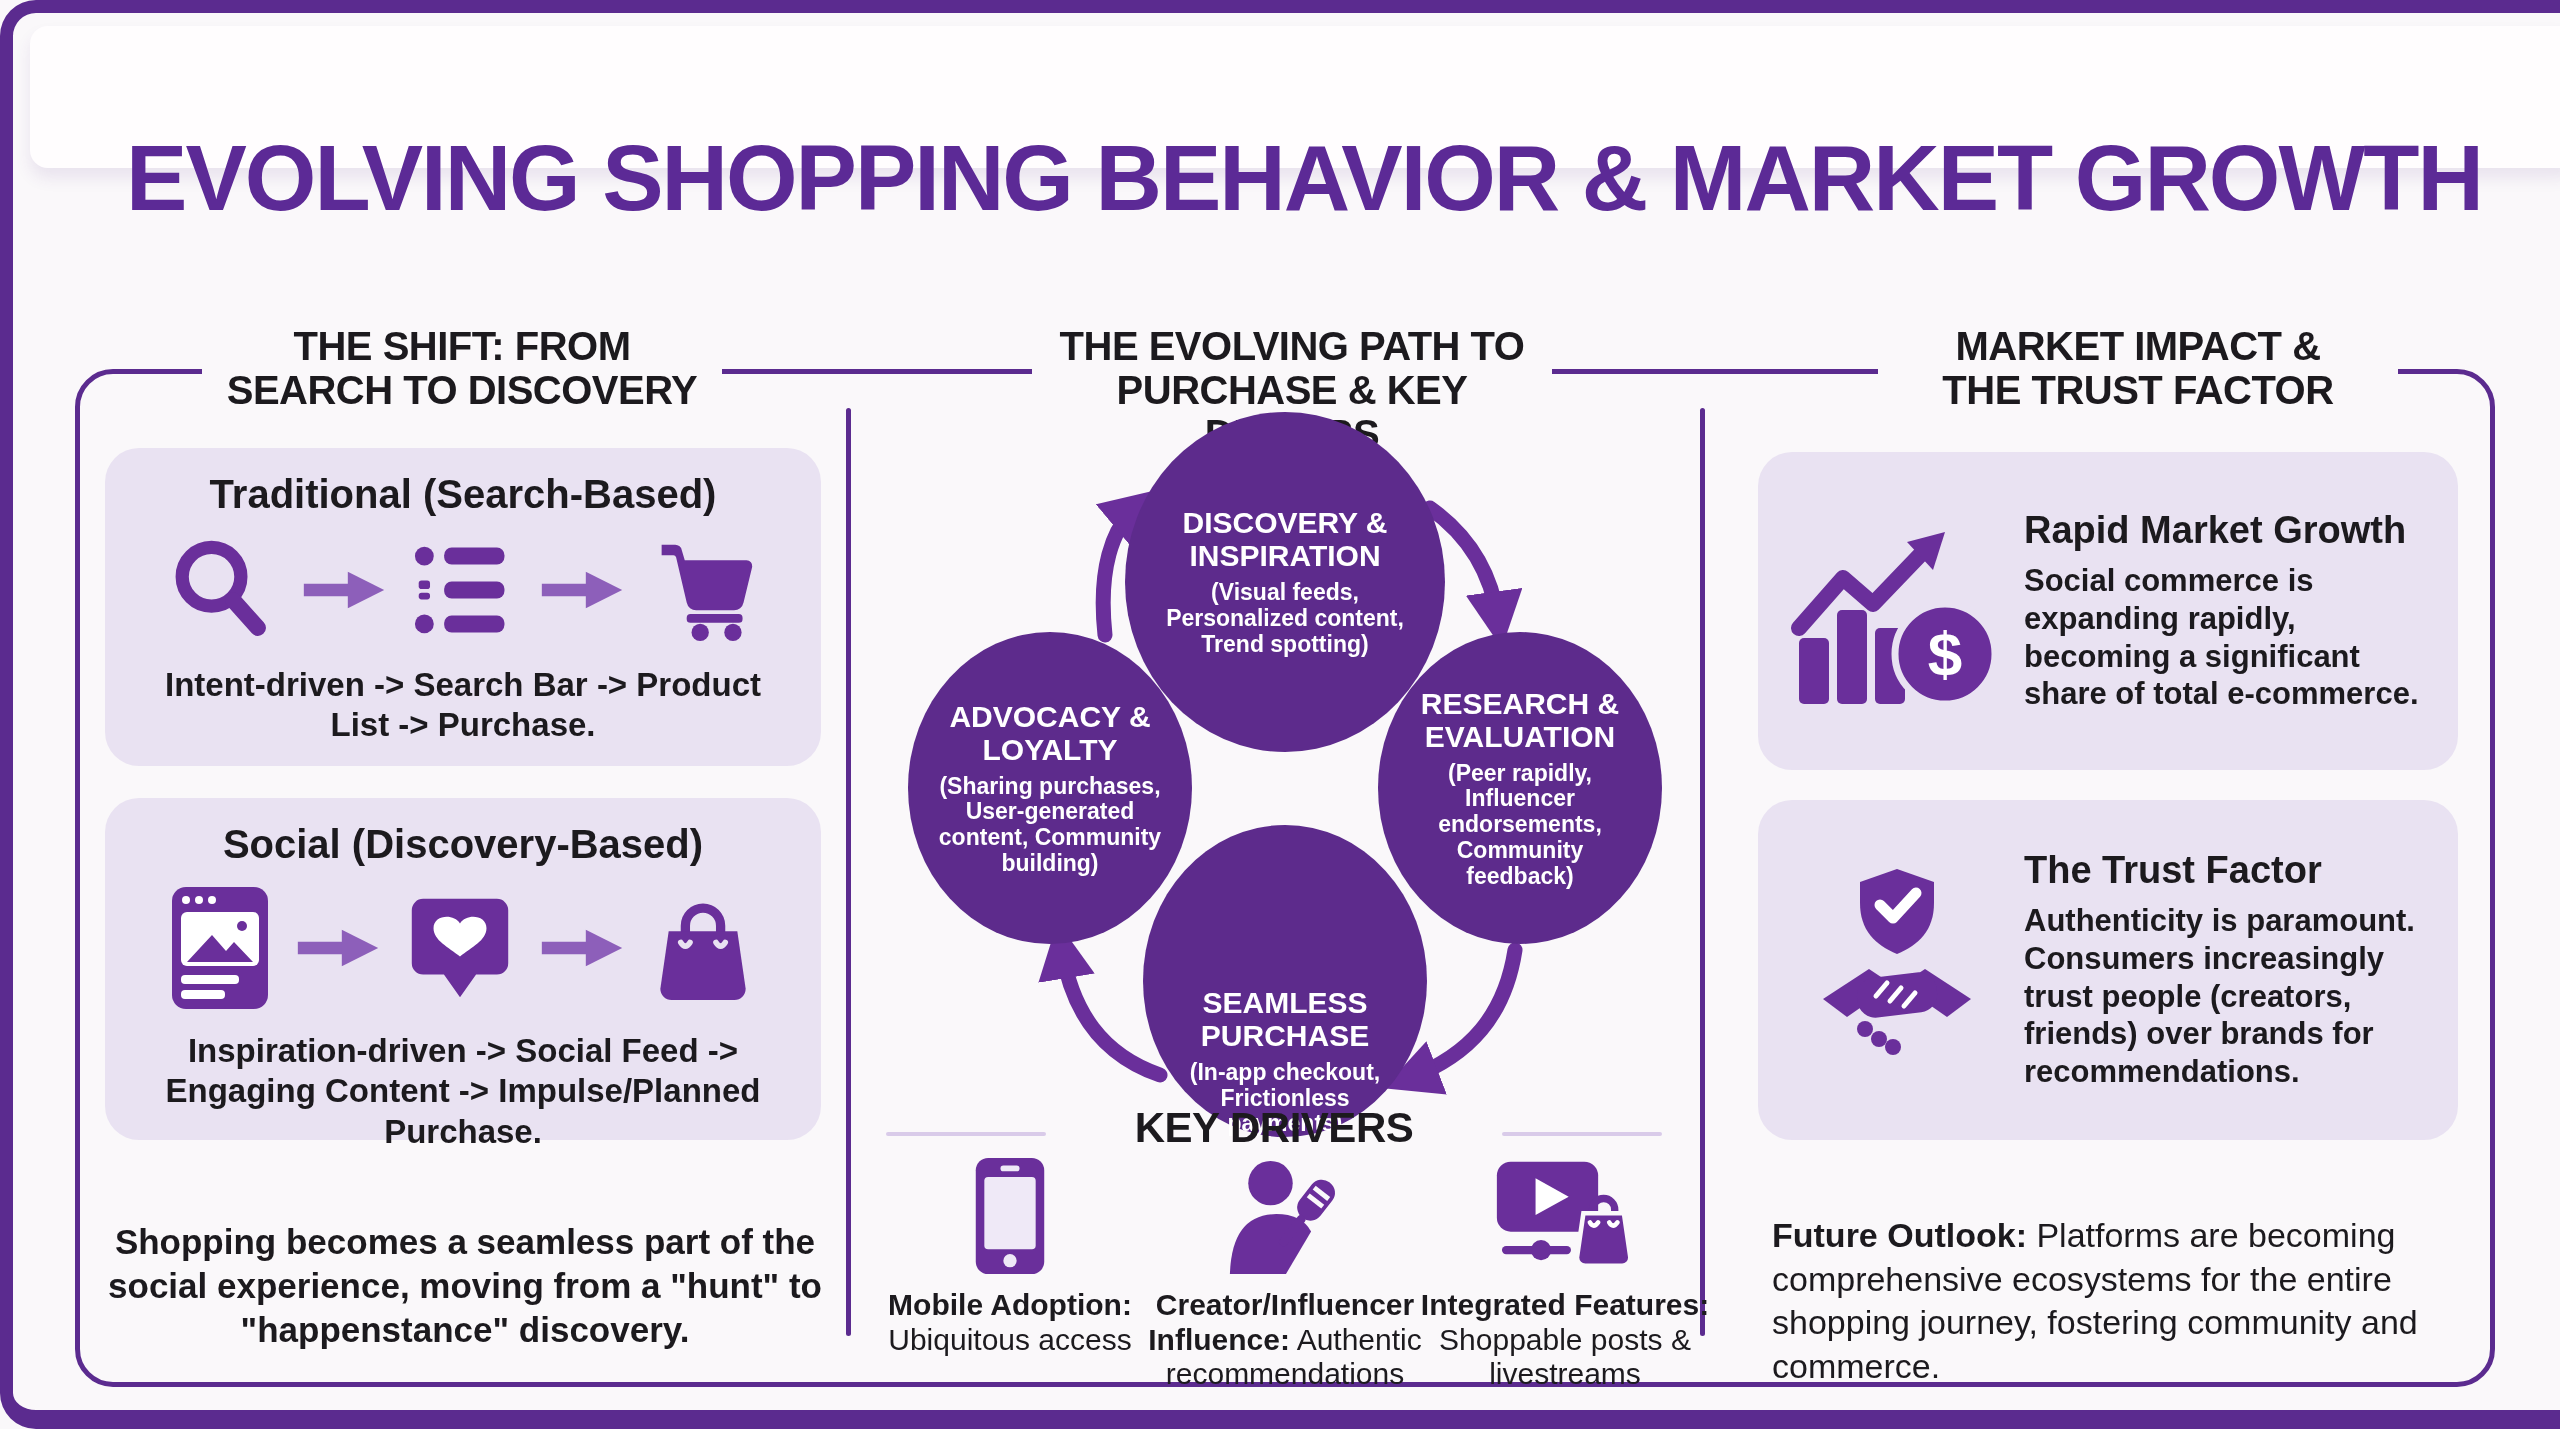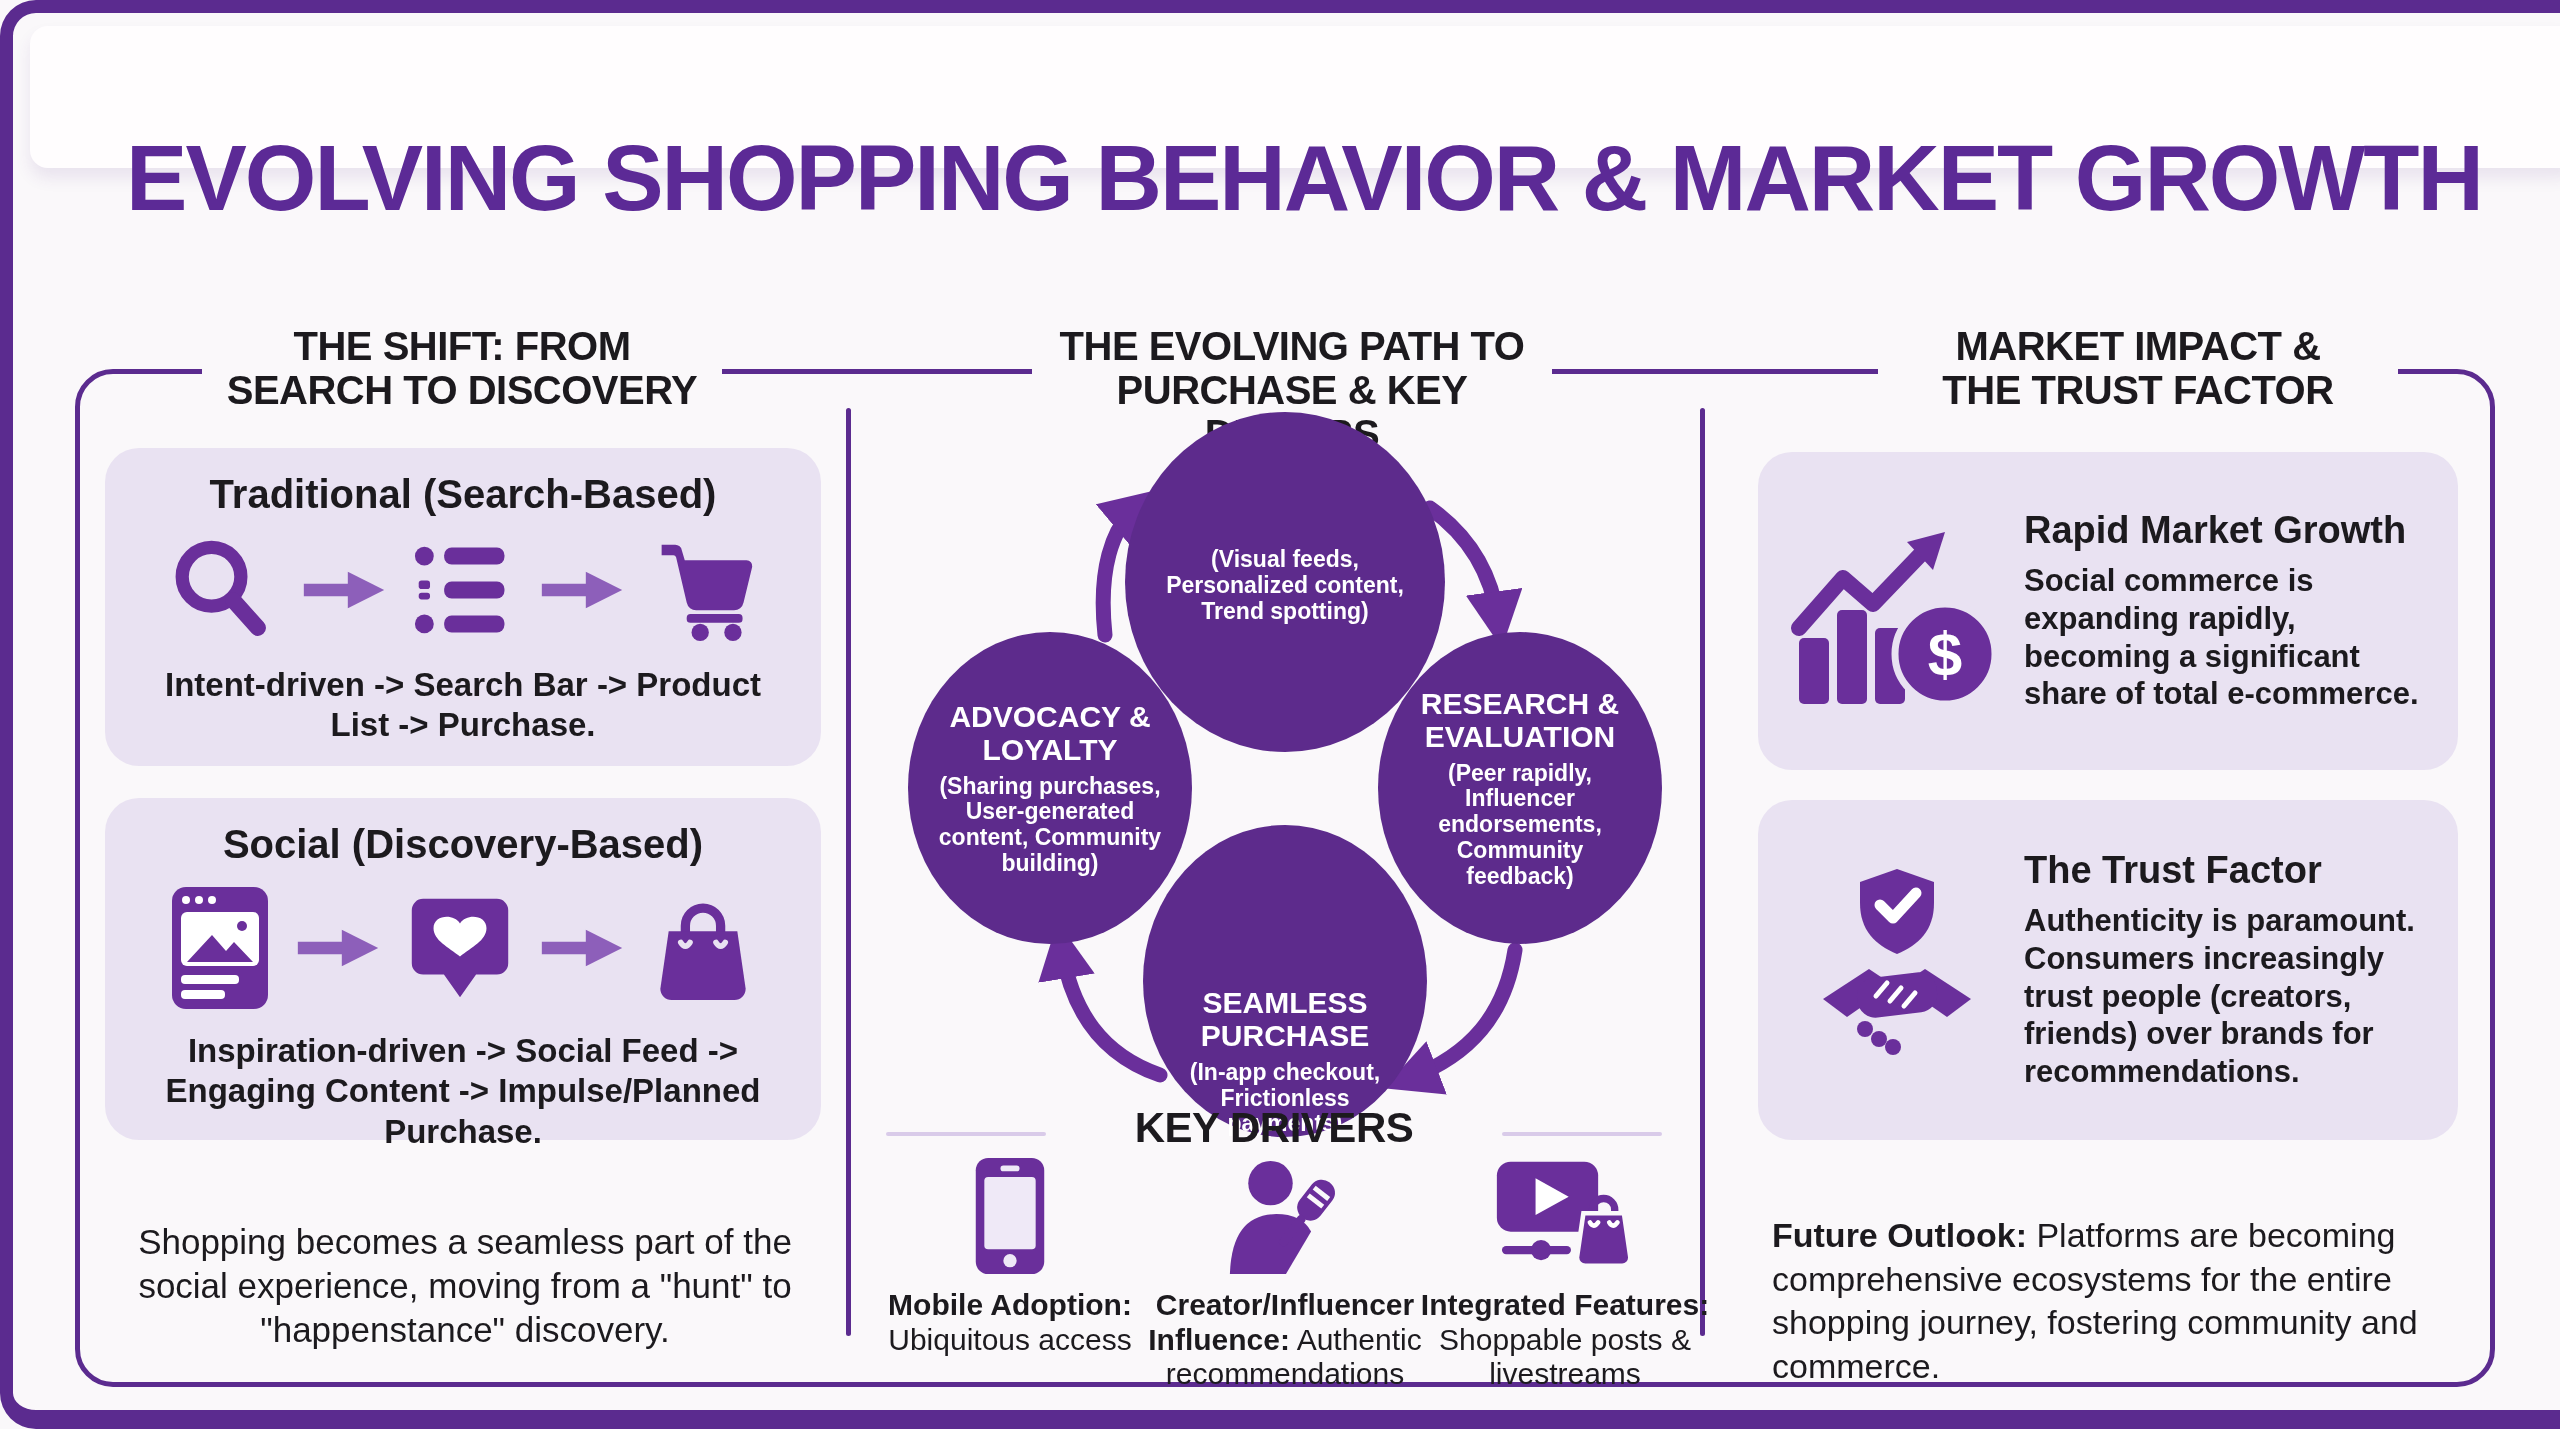--- a/index.html
+++ b/index.html
@@ -15,21 +15,21 @@
                  border:5px solid #5b2b8f;border-radius:38px;}
   .v-divider{position:absolute;top:408px;height:928px;width:5px;border-radius:3px;background:#5b2b8f;}
   .col-heading{position:absolute;top:320px;text-align:center;background:#faf8fa;padding:4px 0 8px;
                font-size:40px;font-weight:bold;line-height:1.1;letter-spacing:-.5px;}
   .col-heading span{display:block;}
   .soft-box{position:absolute;background:#e9e2f2;border-radius:34px;}
   .box-title{text-align:center;font-size:40px;font-weight:bold;margin:24px 0 0;}
   .icon-row{display:flex;align-items:center;justify-content:center;gap:26px;margin-top:20px;}
   .box-caption{text-align:center;font-size:33px;font-weight:bold;line-height:1.22;margin:22px auto 0;}
   .summary{position:absolute;left:95px;top:1185px;width:740px;text-align:center;
-           font-size:35px;font-weight:normal;line-height:1.25;}
+           font-size:35px;font-weight:bold;line-height:1.25;}
   .ellipse{position:absolute;background:#5d2b8c;border-radius:50%;color:#fff;display:flex;
            flex-direction:column;align-items:center;justify-content:center;text-align:center;padding:0 28px;box-sizing:border-box;}
   .ellipse .c-title{font-size:30px;font-weight:bold;line-height:1.1;}
   .ellipse .c-sub{font-size:23px;font-weight:bold;line-height:1.12;margin-top:8px;}
   .cycle-arrows{position:absolute;left:850px;top:410px;overflow:visible;}
   .kd-heading{position:absolute;left:1064px;top:1104px;width:420px;text-align:center;
               font-size:42px;font-weight:bold;letter-spacing:-.5px;}
   .kd-line{position:absolute;top:1132px;width:160px;height:4px;background:#d9cbe9;border-radius:2px;}
   .driver{position:absolute;top:1158px;text-align:center;}
   .driver .d-icon{height:116px;display:flex;align-items:flex-end;justify-content:center;}
@@ -149,20 +149,21 @@
     </defs>
     <g fill="none" stroke="#6a2f9b" stroke-width="15" stroke-linecap="round">
       <path d="M 255,225 C 248,160 262,118 286,98" marker-end="url(#ah)"></path>
       <path d="M 580,98 C 622,128 642,166 648,210" marker-end="url(#ah)"></path>
       <path d="M 665,540 C 655,605 620,645 560,668" marker-end="url(#ah)"></path>
       <path d="M 310,665 C 252,645 222,602 212,540" marker-end="url(#ah)"></path>
     </g>
   </svg>
 
   <div class="ellipse" style="left:1125px;top:412px;width:320px;height:340px;">
+    <div class="c-title">DISCOVERY &amp; INSPIRATION</div>
     <div class="c-sub">(Visual feeds, Personalized content, Trend spotting)</div>
   </div>
   <div class="ellipse" style="left:1378px;top:632px;width:284px;height:312px;">
     <div class="c-title">RESEARCH &amp; EVALUATION</div>
     <div class="c-sub">(Peer rapidly, Influencer endorsements, Community feedback)</div>
   </div>
   <div class="ellipse" style="left:1143px;top:825px;width:284px;height:312px;justify-content:flex-end;">
     <div class="c-title">SEAMLESS PURCHASE</div>
     <div class="c-sub">(In-app checkout, Frictionless payments)</div>
   </div>

